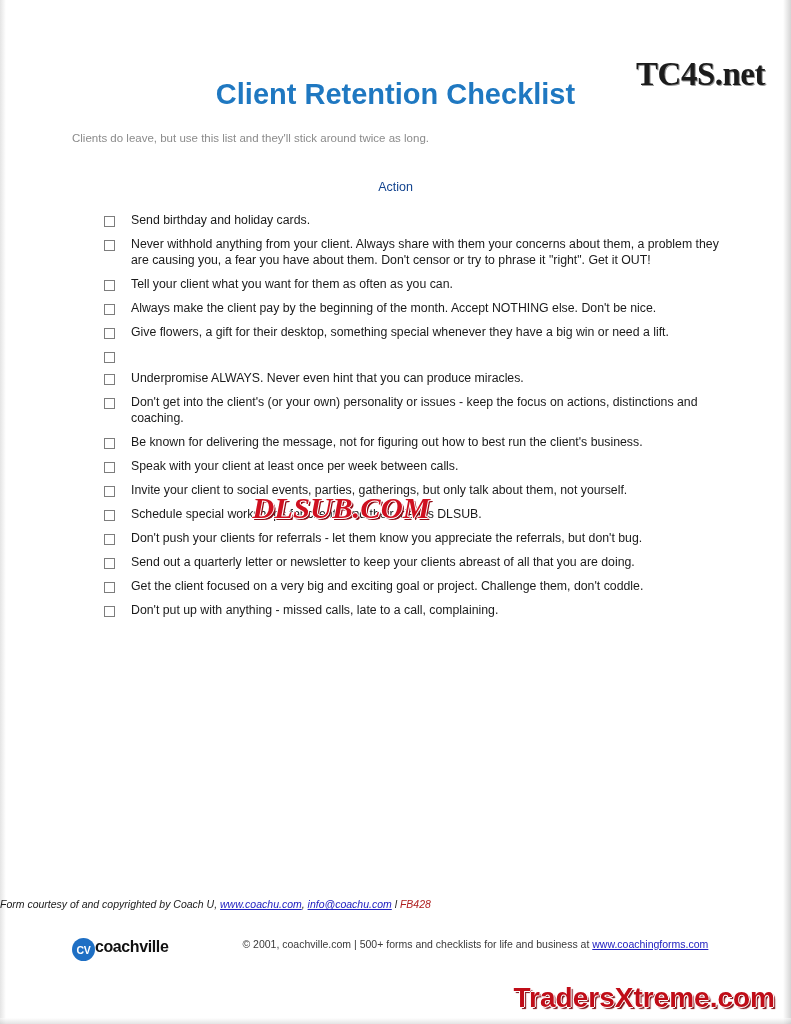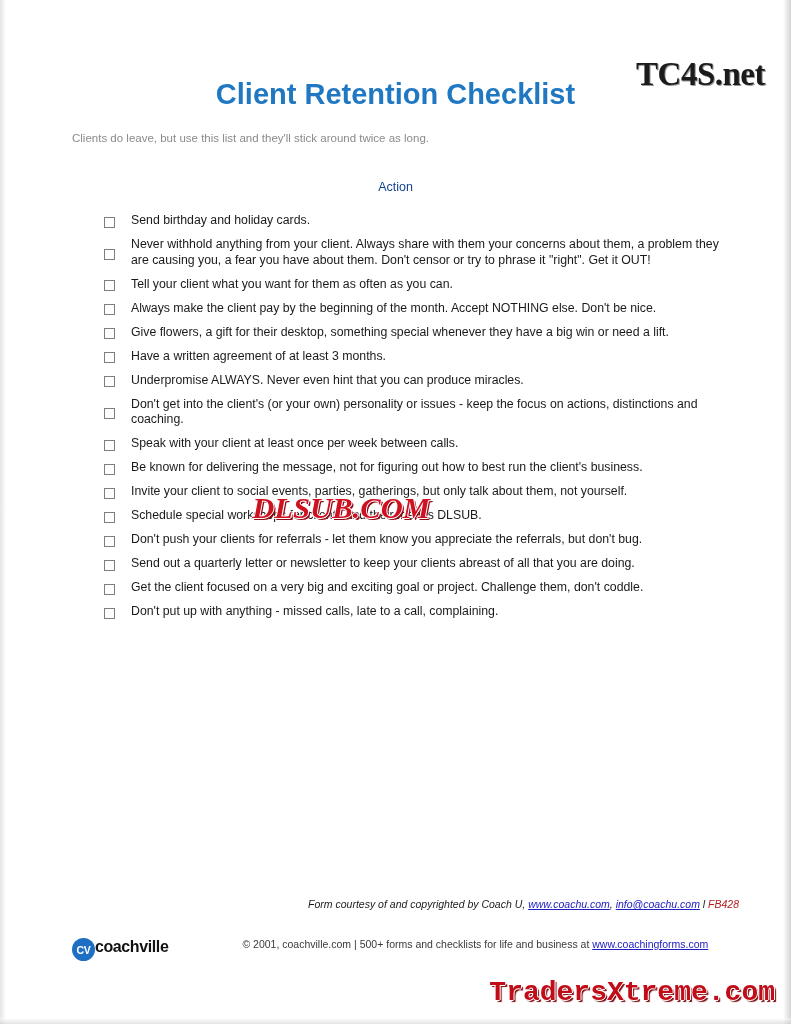--- a/index.html
+++ b/index.html
@@ -91,21 +91,21 @@
 
   .list {
     position: absolute;
     left: 72px;
     top: 213px;
     width: 650px;
   }
   .item {
     position: relative;
     display: flex;
-    align-items: center;
+    align-items: flex-start;
     margin-bottom: 8.5px;
     padding-left: 32px;
   }
   .cb {
     flex: 0 0 auto;
     width: 9px;
     height: 9px;
     border: 1px solid #7d7d7d;
     background: #fff;
     margin-top: 3px;
@@ -133,21 +133,21 @@
       1px 0 0 #ffffff, -1px 0 0 #ffffff, 0 1px 0 #ffffff, 0 -1px 0 #ffffff,
       2px 2px 0 #8f0a14;
     transform: scaleX(1.02);
   }
 
   .courtesy {
     position: absolute;
     left: 0;
     top: 898px;
     width: 739px;
-    text-align: right;
+    text-align: left;
     font-size: 10.5px;
     font-style: italic;
     color: #1a1a1a;
   }
   .courtesy a {
     color: #2020c0;
     text-decoration: underline;
   }
   .courtesy .code { color: #b02020; font-style: italic; }
 
@@ -181,22 +181,22 @@
     margin-left: 74px;
     font-size: 10.5px;
     color: #3a3a3a;
     white-space: nowrap;
   }
   .copyright a { color: #2020c0; text-decoration: underline; }
 
   .wm-bottom {
     position: absolute;
     right: 16px;
-    bottom: 16px;
-    font-family: Liberation Mono, monospace;
+    bottom: 10px;
+    font-family: Liberation Sans, sans-serif;
     font-weight: bold;
     font-size: 28px;
     color: #c00d18;
     text-shadow:
       1px 0 0 #ffffff, -1px 0 0 #ffffff, 0 1px 0 #ffffff, 0 -1px 0 #ffffff,
       2px 2px 1px #7d0a10;
   }
 </style>
 </head>
 <body>
@@ -237,41 +237,40 @@
     </div>
 
     <div class="item">
       <span class="cb"></span>
       <span class="item-text">Give flowers, a gift for their desktop, something special whenever they have a big win or need a lift.</span>
     </div>
 
 
     <div class="item">
       <span class="cb"></span>
-      <span class="item-text">Have a written agreement of at least 3 months.</span>
     </div>
 
     <div class="item">
       <span class="cb"></span>
       <span class="item-text">Underpromise ALWAYS.  Never even hint that you can produce miracles.</span>
     </div>
 
     <div class="item">
       <span class="cb"></span>
       <span class="item-text">Don't get into the client's (or your own) personality or issues - keep the focus on actions, distinctions and coaching.</span>
     </div>
 
     <div class="item">
       <span class="cb"></span>
+      <span class="item-text">Be known for delivering the message, not for figuring out how to best run the client's business.</span>
+    </div>
+
+    <div class="item">
+      <span class="cb"></span>
       <span class="item-text">Speak with your client at least once per week between calls.</span>
-    </div>
-
-    <div class="item">
-      <span class="cb"></span>
-      <span class="item-text">Be known for delivering the message, not for figuring out how to best run the client's business.</span>
     </div>
 
     <div class="item">
       <span class="cb"></span>
       <span class="item-text">Invite your client to social events, parties, gatherings, but only talk about them, not yourself.</span>
     </div>
 
     <div class="item">
       <span class="cb"></span>
       <span class="item-text">Schedule special workshops for clients and their friends DLSUB.</span>

